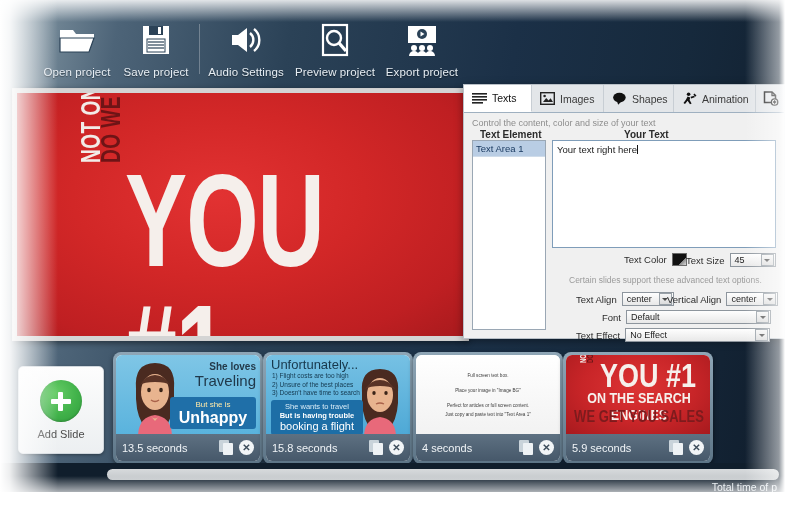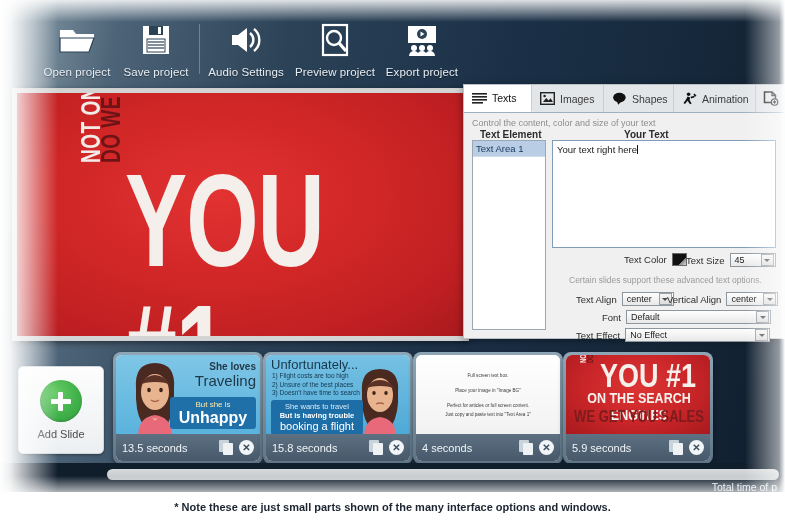--- a/index.html
+++ b/index.html
@@ -571,17 +571,14 @@
           </div>
         </div>
       </div>
     </div>
 
     <div class="bottombar"></div>
     <div class="scrollbar"></div>
     <div class="total-time">Total time of p</div>
   </div>
 
-  <div class="footer">
-    <span class="footer-txt">* Note these are just small parts shown of the many interface options and windows.</span>
-  </div>
 
 </div>
 
 </body></html>

